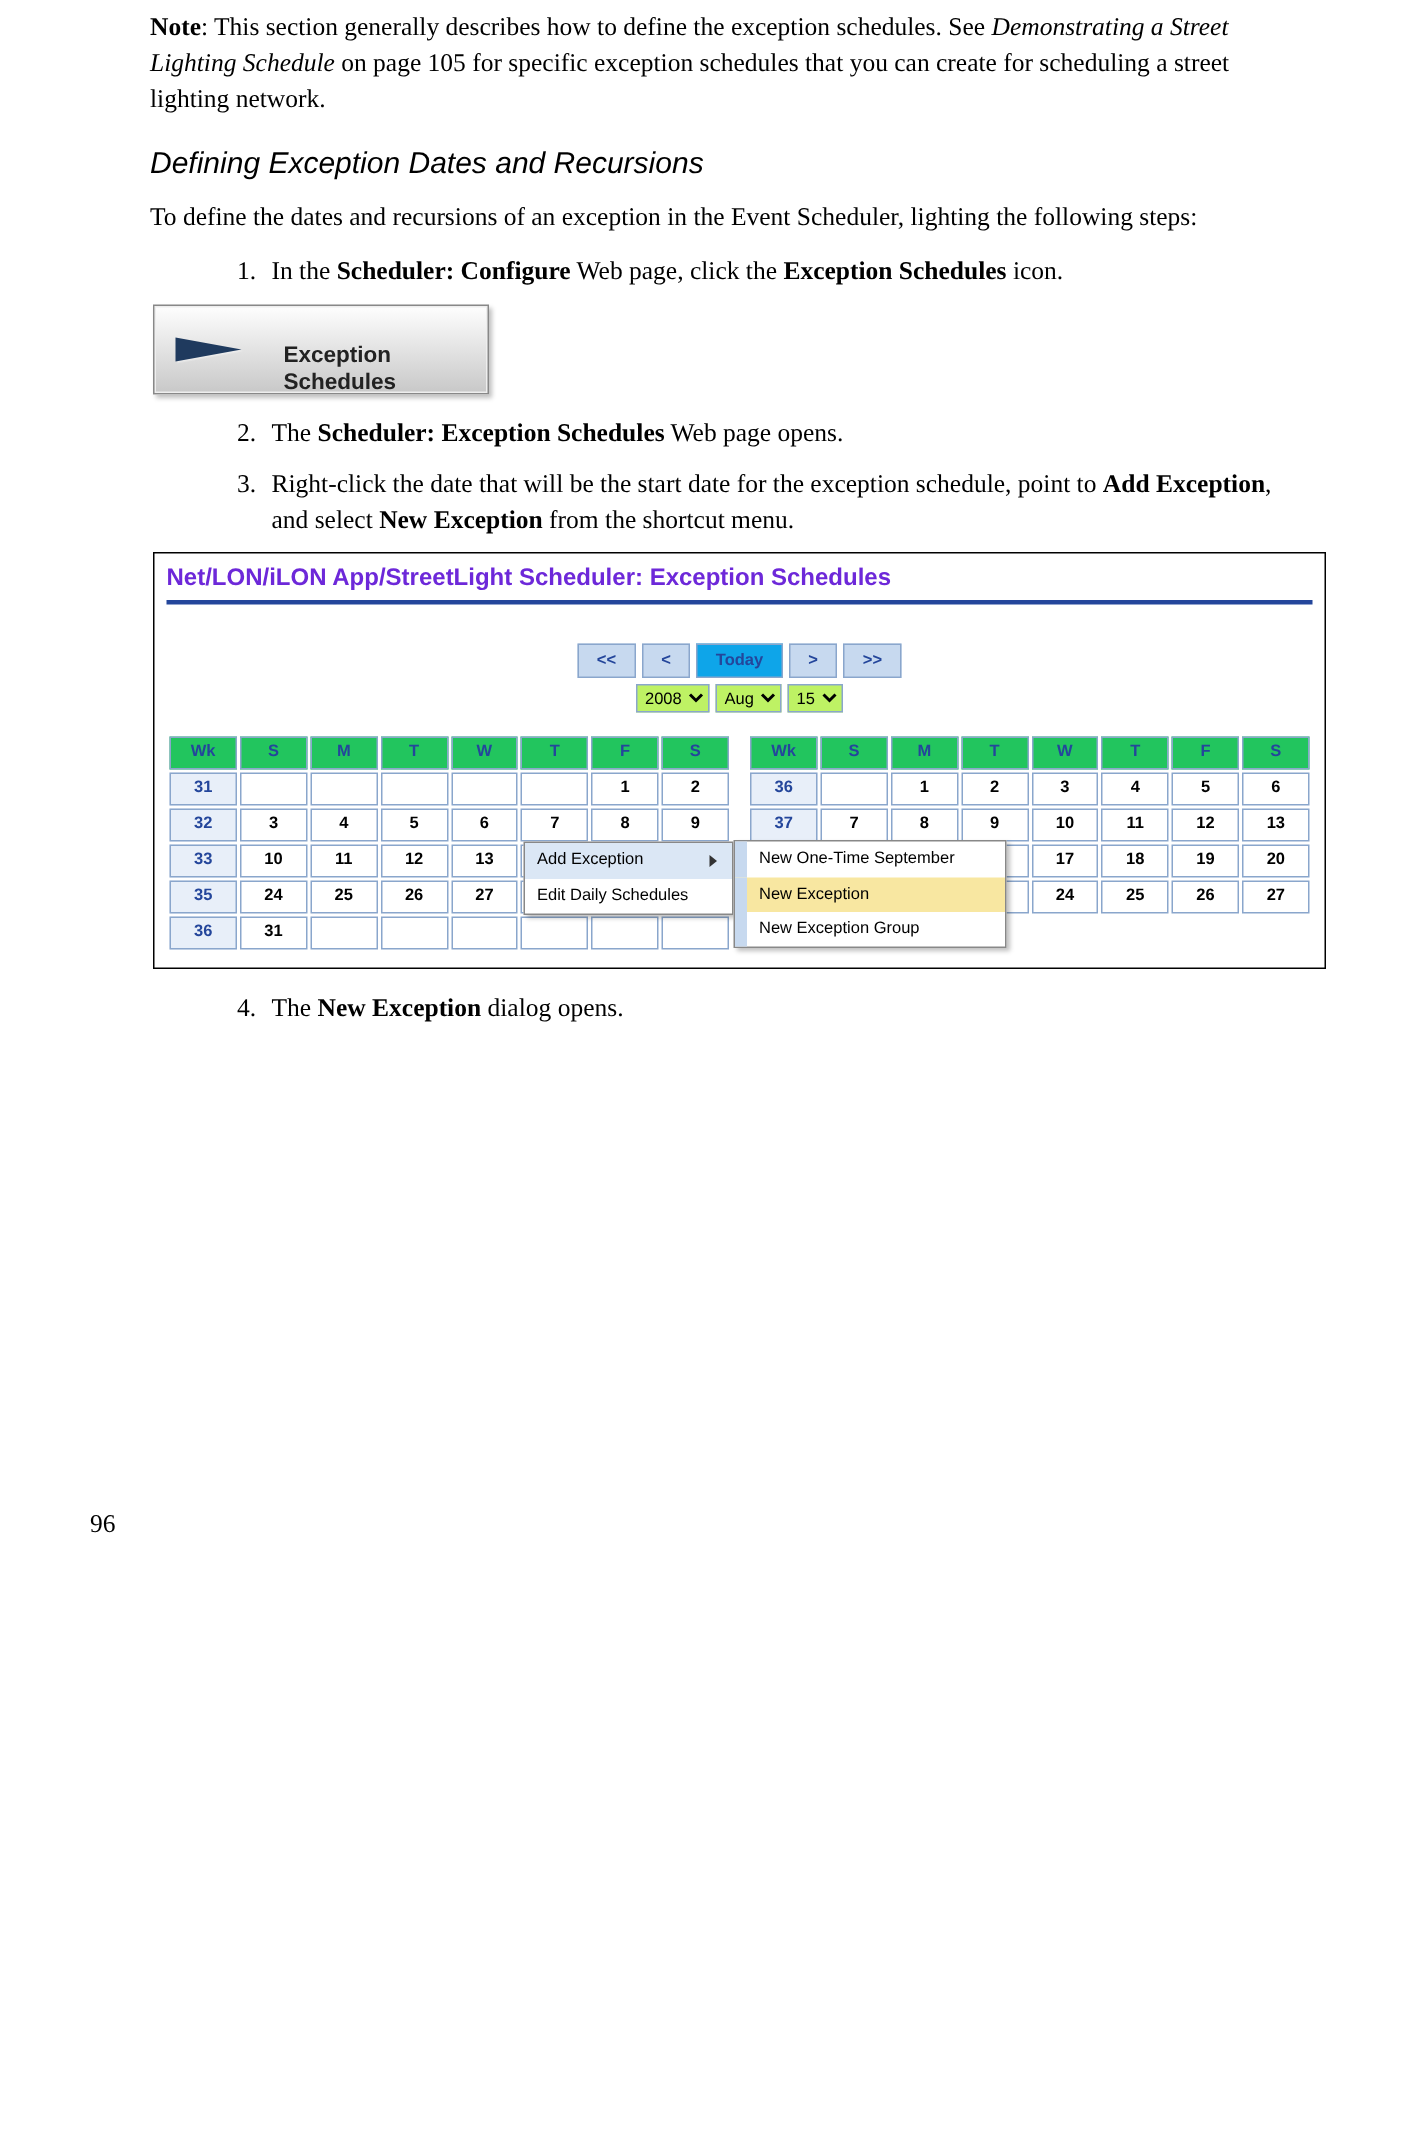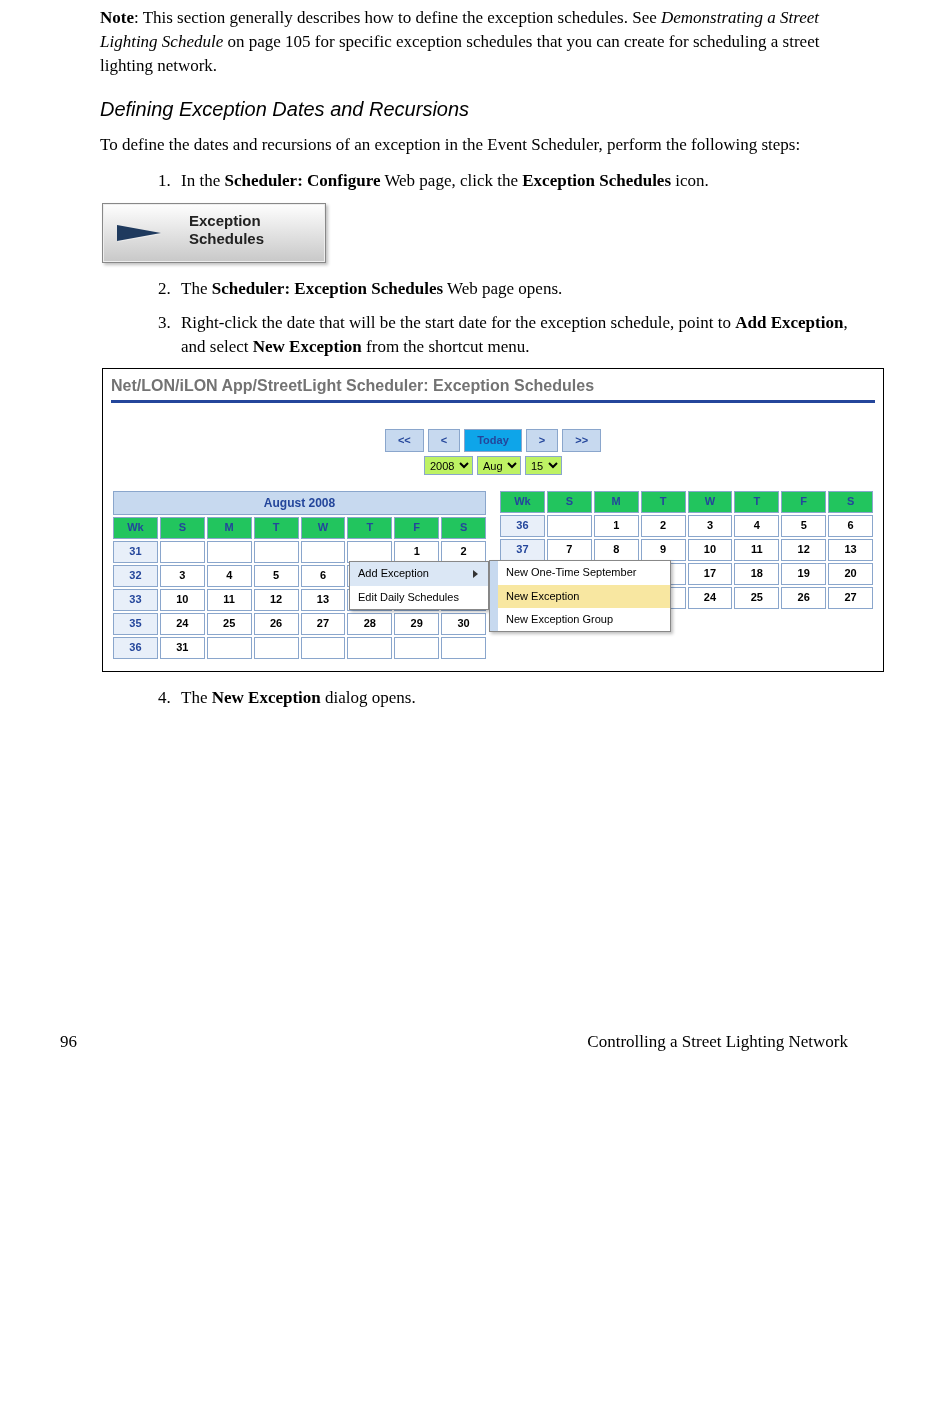--- a/index.html
+++ b/index.html
@@ -41,39 +41,39 @@
     color: #222;
   }
   .exc-btn .arrow {
     position: absolute; left: 14px; top: 50%; transform: translateY(-50%);
     width: 0; height: 0;
     border-top: 8px solid transparent;
     border-bottom: 8px solid transparent;
     border-left: 44px solid #1f3a5e;
     filter: drop-shadow(1px 1px 0 rgba(255,255,255,.4));
   }
-  .exc-btn .txt { position: absolute; left: 86px; top: 8px; line-height: 1.2; font-size: 15px; }
+  .exc-btn .txt { position: absolute; left: 86px; top: 24px; line-height: 1.2; font-size: 15px; }
 
   
   .scr {
     margin: 6px 0 14px 2px;
     width: 780px;
     border: 1px solid #000;
     background: #fff;
     font-family: Verdana, Arial, sans-serif;
     font-size: 11px;
     color: #000;
     position: relative;
   }
   .scr-title {
     padding: 6px 6px 2px 8px;
     font-family: Verdana, Arial, sans-serif;
     font-weight: bold;
     font-size: 16px;
-    color: #737373;
+    color: #6d28d9;
   }
   .scr-hr { height: 3px; background: #24469b; margin: 0 8px 26px 8px; }
 
   .nav-wrap { text-align: center; margin-bottom: 6px; }
   .nav-row { display: inline-flex; gap: 4px; margin-bottom: 4px; }
   .nav-btn {
     background: #c7d9ef; border: 1px solid #8aa6cc;
     padding: 3px 12px; font-weight: bold; color: #24469b; font-size: 11px;
     min-width: 24px; text-align: center; box-sizing: border-box;
   }
@@ -147,21 +147,21 @@
 <body>
 
 <div class="content">
 
   <p class="note-para">
     <span class="note-bold">Note</span><span>:  This section generally describes how to define the exception schedules. See </span><span class="link-italic">Demonstrating a Street Lighting Schedule</span><span> on page 105 for specific exception schedules that you can create for scheduling a street lighting network.</span>
   </p>
 
   <h2 class="section-heading">Defining Exception Dates and Recursions</h2>
 
-  <p class="intro-para">To define the dates and recursions of an exception in the Event Scheduler, perform the following steps:</p>
+  <p class="intro-para">To define the dates and recursions of an exception in the Event Scheduler, lighting the following steps:</p>
 
   <ol class="steps" start="1">
     <li>
       <span>In the </span><span class="step-bold">Scheduler: Configure</span><span> Web page, click the </span><span class="step-bold">Exception Schedules</span><span> icon.</span>
     </li>
   </ol>
 
   <div class="exc-btn">
     <div class="arrow"></div>
     <div class="txt">
@@ -196,23 +196,20 @@
         <select class="sel"><option>2008</option></select>
         <select class="sel"><option>Aug</option></select>
         <select class="sel"><option>15</option></select>
       </div>
     </div>
 
     <div class="months-row">
       <div class="month">
         <table class="cal" id="cal-aug">
             <tbody>
-              <tr>
-                <th class="month-title" colspan="8">August 2008</th>
-              </tr>
               <tr>
                 <th class="dow">Wk</th>
                 <th class="dow">S</th>
                 <th class="dow">M</th>
                 <th class="dow">T</th>
                 <th class="dow">W</th>
                 <th class="dow">T</th>
                 <th class="dow">F</th>
                 <th class="dow">S</th>
               </tr>
@@ -348,14 +345,13 @@
   <ol class="steps" start="4">
     <li>
       <span>The </span><span class="step-bold">New Exception</span><span> dialog opens.</span>
     </li>
   </ol>
 
 </div>
 
 <div class="footer">
   <span>96</span>
-  <span>Controlling a Street Lighting Network</span>
 </div>
 
 </body></html>

